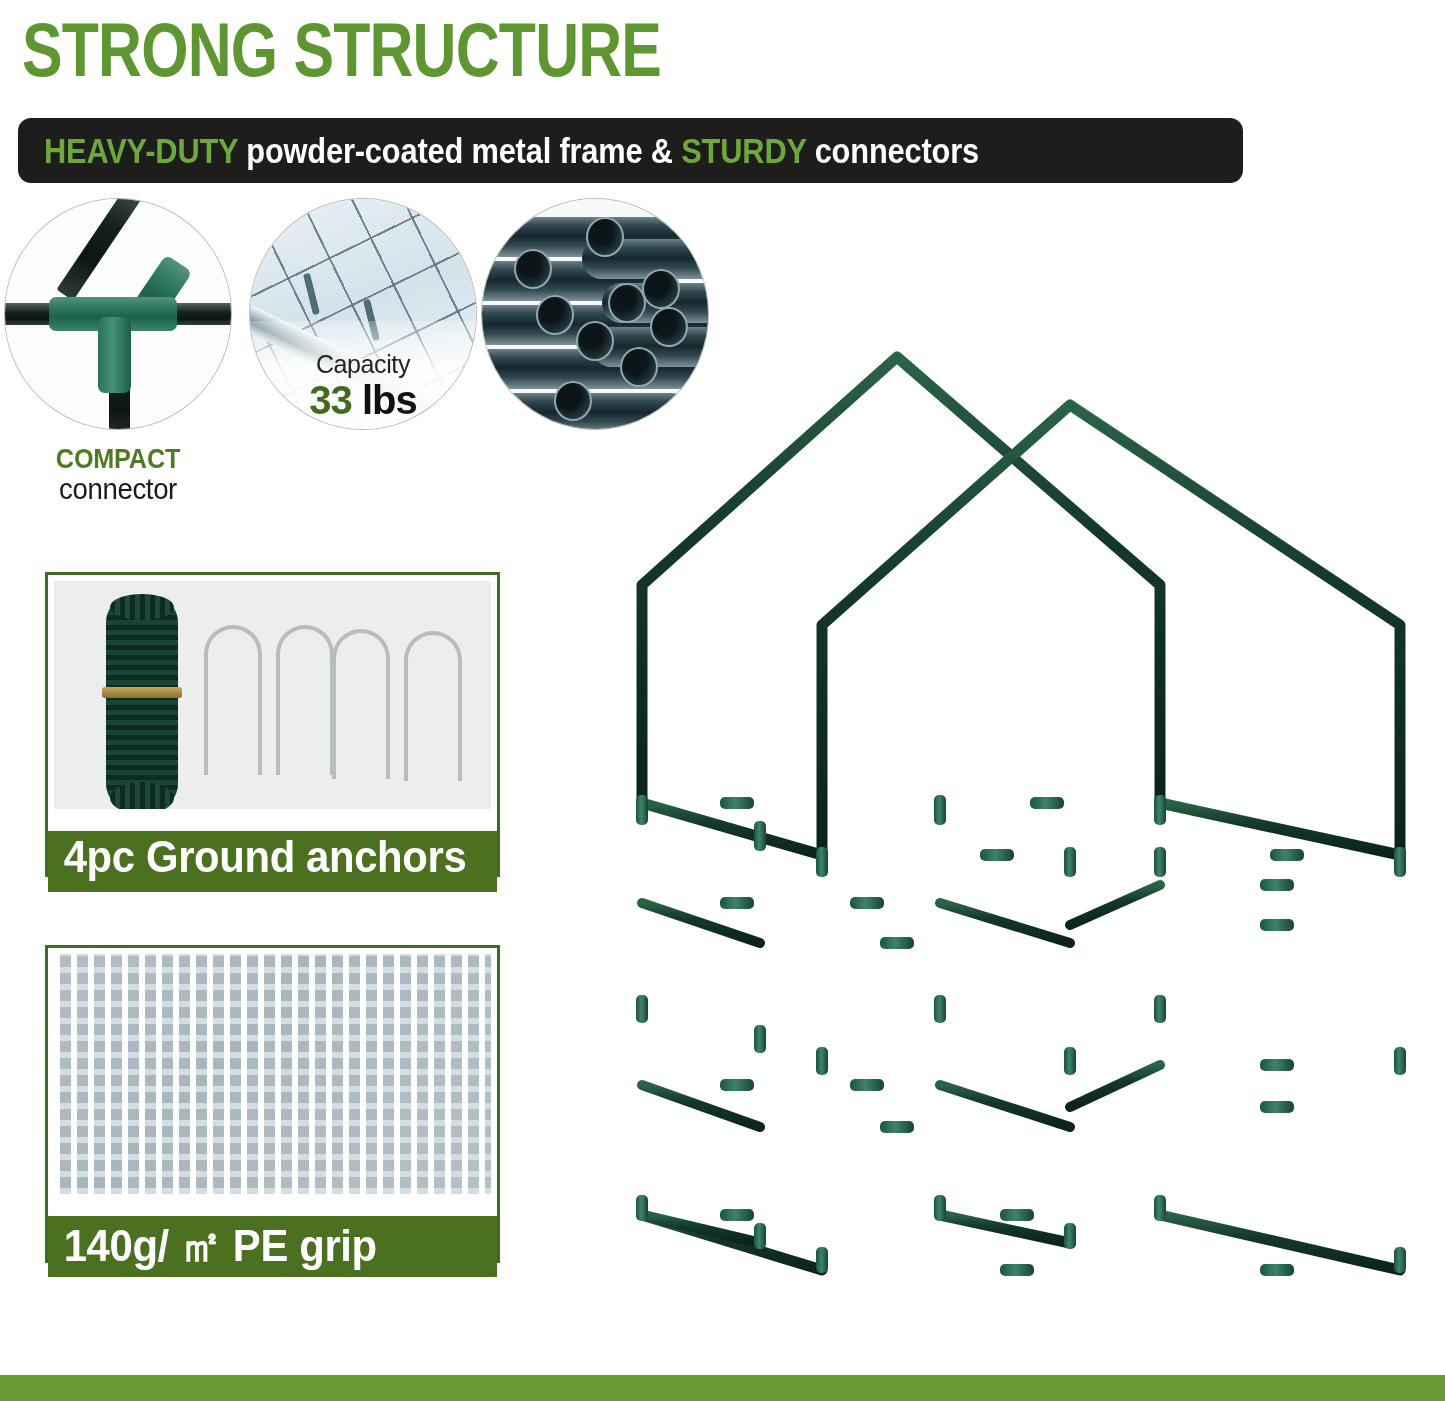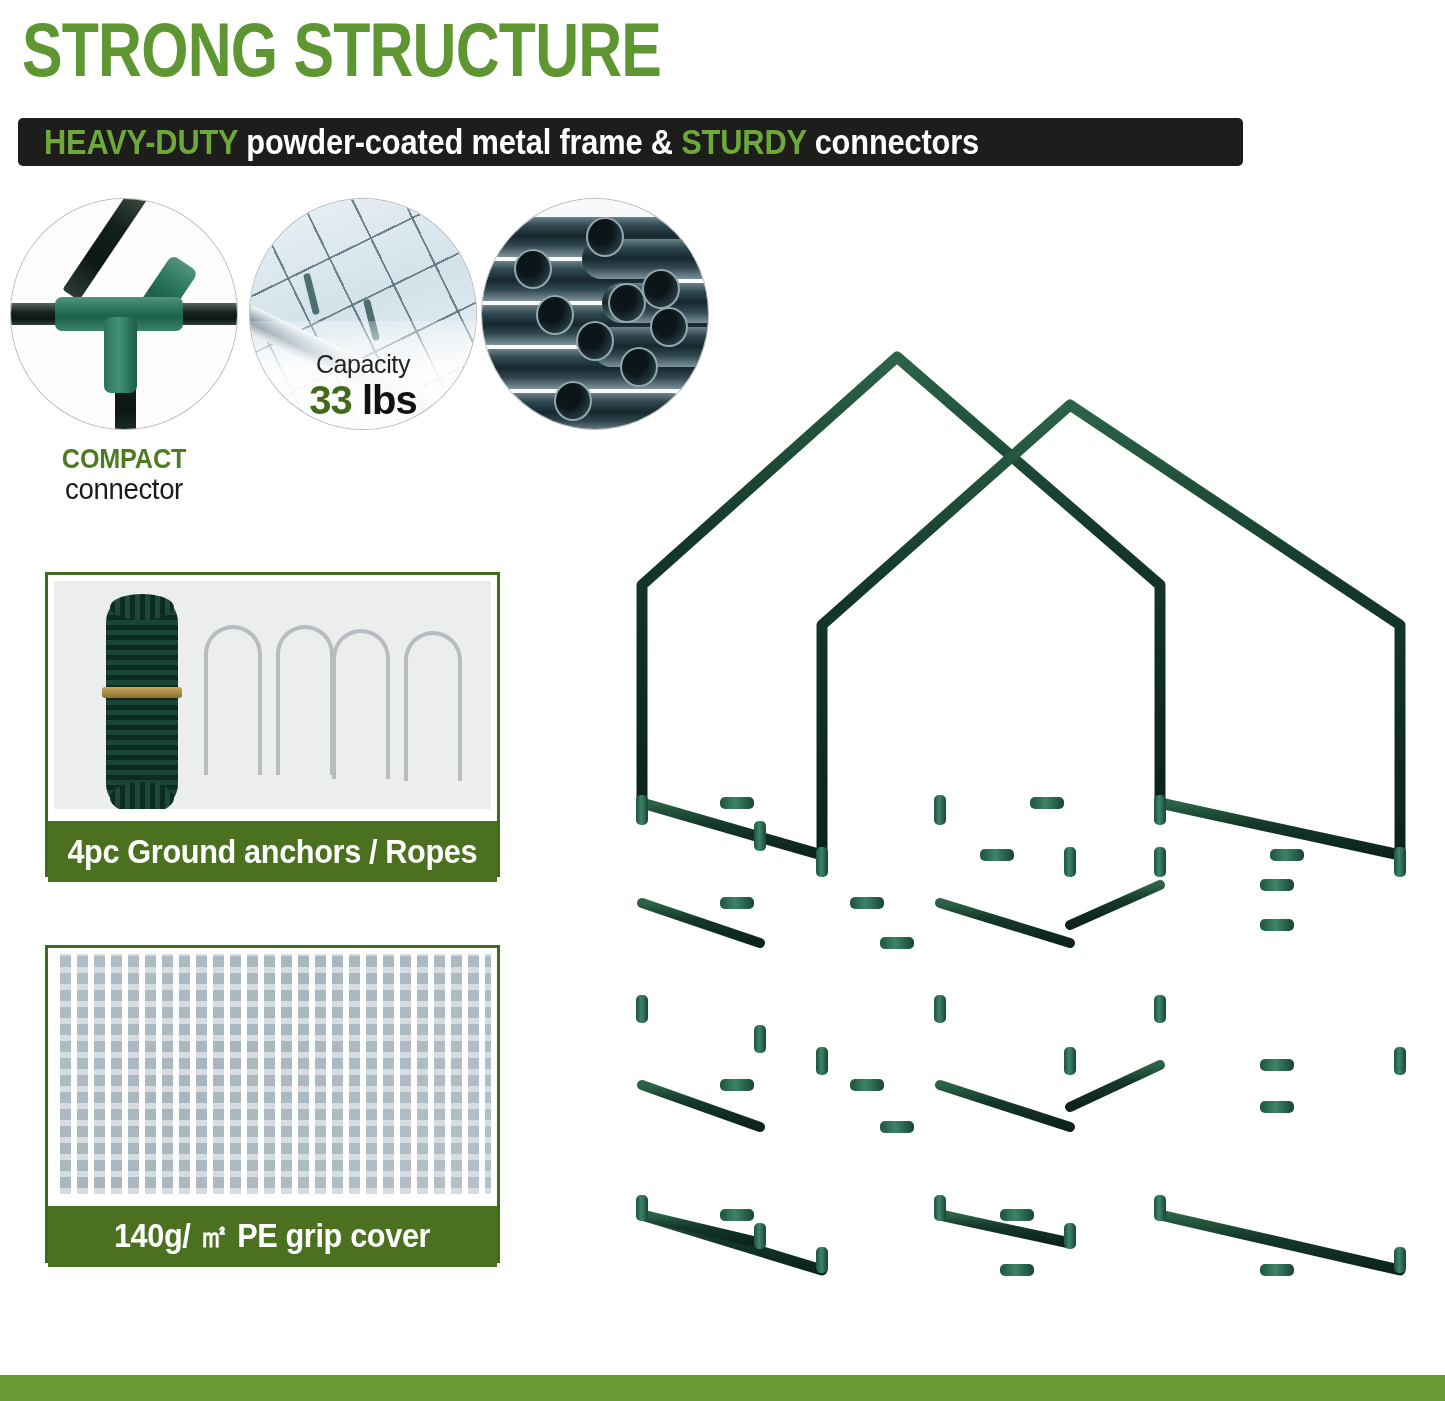--- a/index.html
+++ b/index.html
@@ -30,23 +30,23 @@
     transform-origin: left center;
     white-space: nowrap;
   }
 
   
   #subbanner {
     position: absolute;
     left: 18px;
     top: 118px;
     width: 1225px;
-    height: 48px;
+    height: 65px;
     background: #1D1D1B;
-    border-radius: 5px;
+    border-radius: 13px;
   }
   #subbanner-text {
     position: absolute;
     left: 26px;
     top: 50%;
     transform: translateY(-50%) scaleX(0.88);
     transform-origin: left center;
     white-space: nowrap;
     font-size: 35px;
     font-weight: bold;
@@ -54,21 +54,21 @@
     letter-spacing: -0.2px;
   }
   #subbanner-text .g { color: #6FA83A; }
 
   
   .feature {
     position: absolute;
     top: 198px;
     width: 228px;
   }
-  #feature-0 { left: 10px; }
+  #feature-0 { left: 4px; }
   #feature-1 { left: 249px; }
   #feature-2 { left: 481px; }
 
   .circle {
     position: relative;
     width: 228px;
     height: 232px;
     border-radius: 50%;
     overflow: hidden;
     border: 1px solid #b9b9b9;
@@ -199,27 +199,27 @@
     height: 228px;
     overflow: hidden;
     background: #eeeeee;
   }
   #card-cover .card-photo { height: 240px; }
 
   .card-label {
     height: 61px;
     background: #4A7020;
     color: #ffffff;
-    font-size: 33px;
+    font-size: 45px;
     font-weight: bold;
     display: flex;
-    align-items: center;
+    align-items: flex-start;
     justify-content: center;
     letter-spacing: -.4px;
-    margin: 12px -6px 0 -6px;
+    margin: 22px -6px 0 -6px;
   }
   .card-label span { transform: scaleX(0.93); display: inline-block; }
 
   
   .rope {
     position: absolute; left: 52px; top: 24px; width: 72px; height: 196px;
     background: repeating-linear-gradient(180deg,#0d2b22 0 5px,#194536 5px 10px);
     border-radius: 10px / 18px;
   }
   .rope::before, .rope::after {

